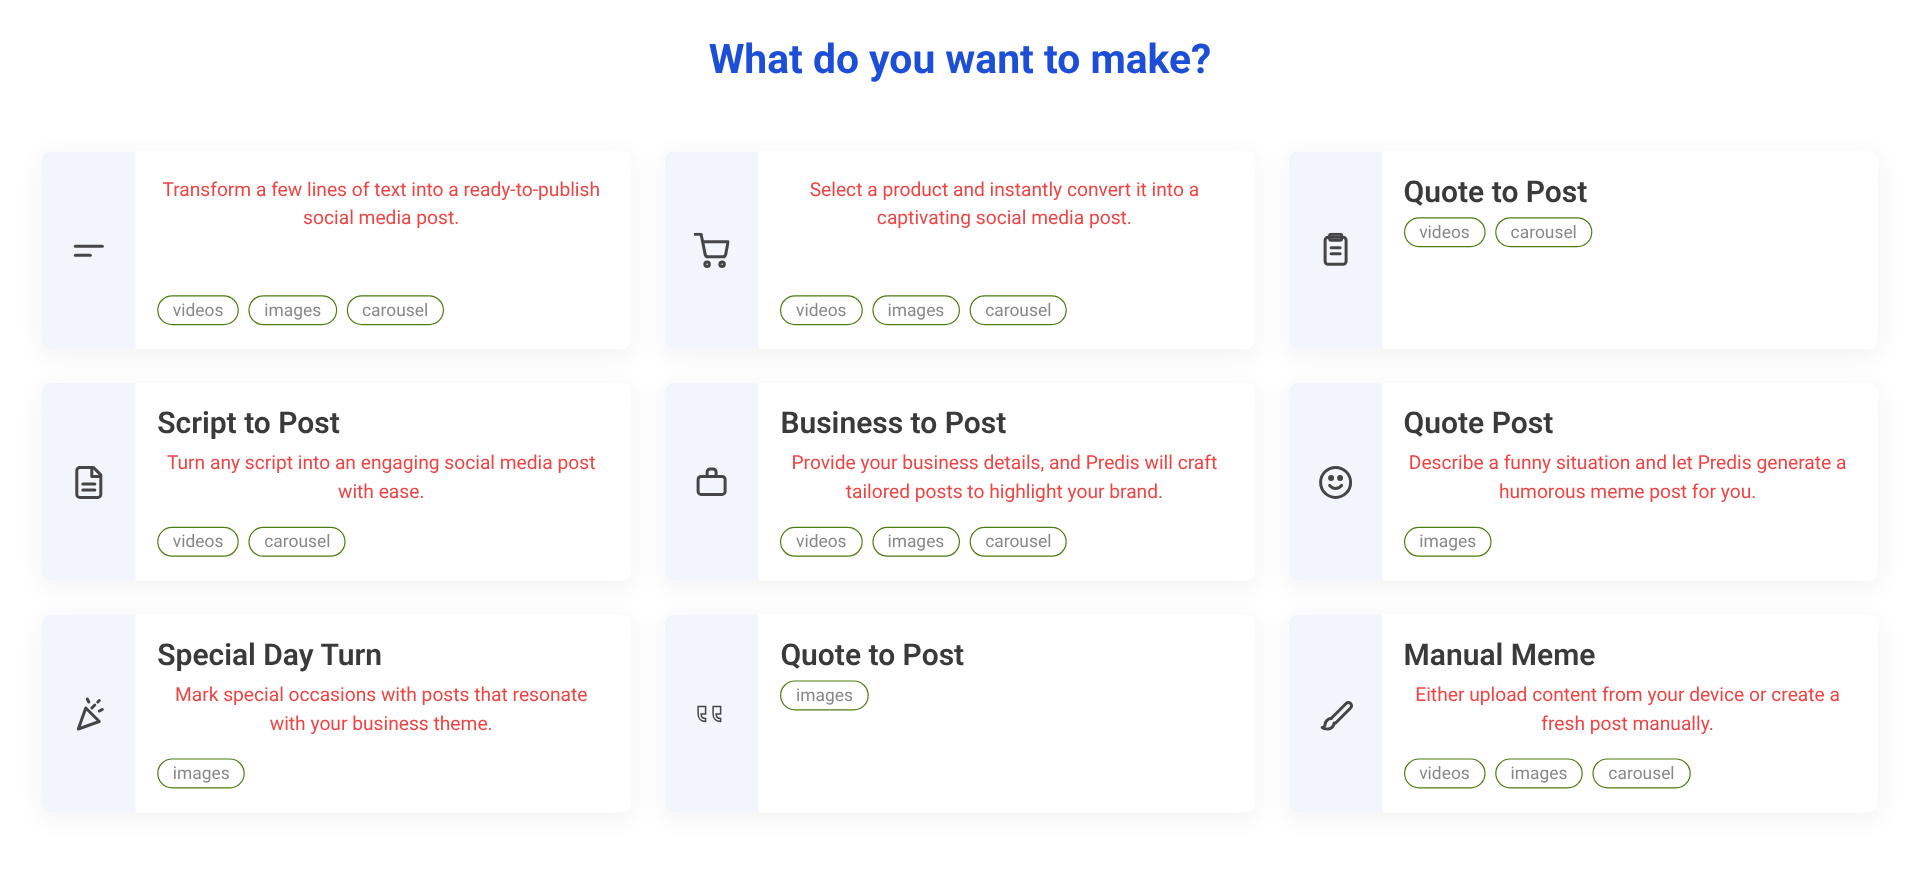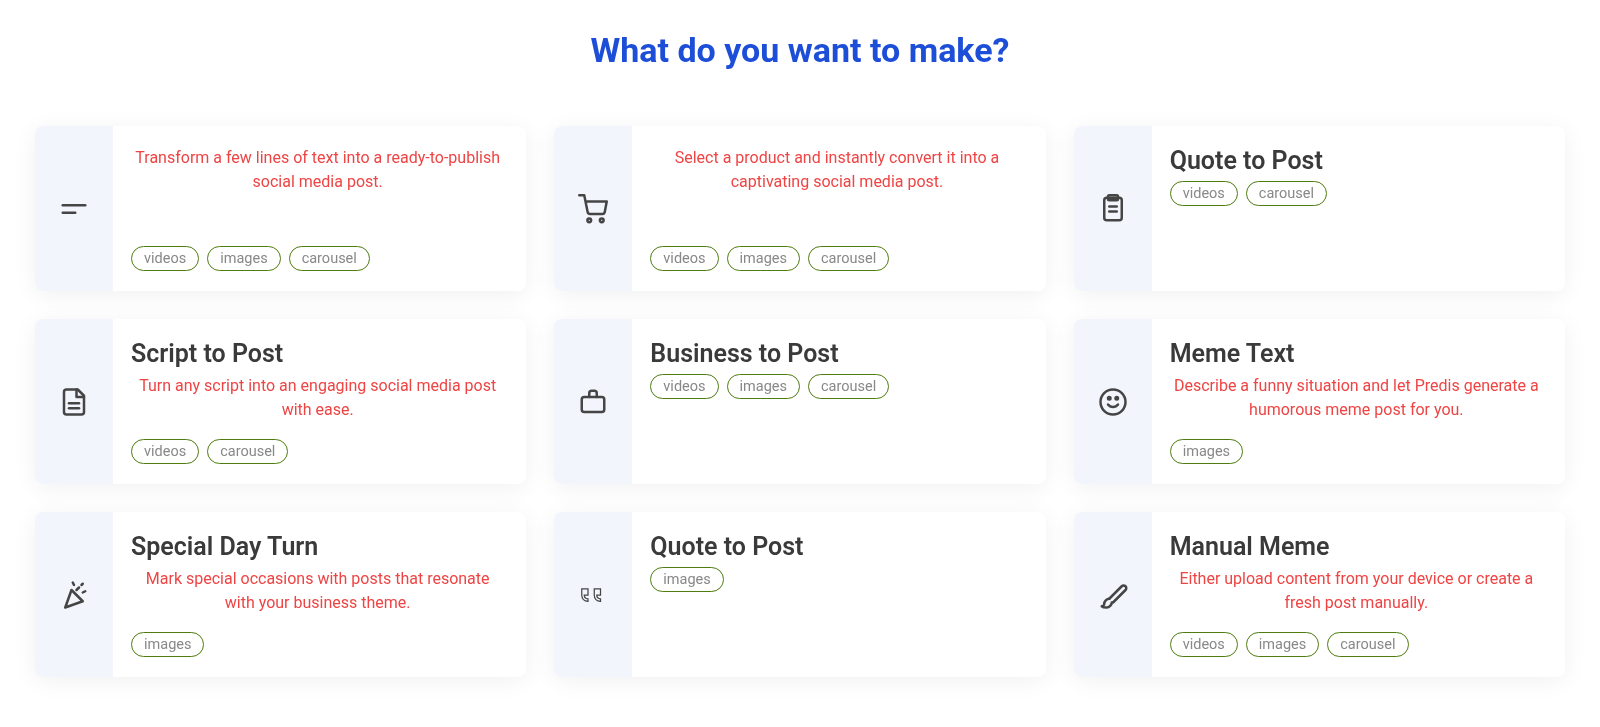--- a/index.html
+++ b/index.html
@@ -159,38 +159,39 @@
   </div>
     <div class="card">
     <div class="card-icon">
         <svg viewBox="0 0 24 24" stroke-width="2" stroke="#454545" stroke-linecap="round" stroke-linejoin="round" fill="none">
           <rect x="3" y="8" width="18" height="12" rx="2"></rect>
           <path d="M9 8V5a2 2 0 0 1 2-2h2a2 2 0 0 1 2 2v3"></path>
         </svg>
       </div>
     <div class="card-body">
       <div class="card-title">Business to Post</div>
+      <div class="card-desc">Provide your business details, and Predis will craft tailored posts to highlight your brand.</div>
       <div class="card-tags">
           <span class="tag">videos</span>
           <span class="tag">images</span>
           <span class="tag">carousel</span>
         </div>
     </div>
   </div>
     <div class="card">
     <div class="card-icon">
         <svg viewBox="0 0 24 24" stroke-width="2" stroke="#454545" stroke-linecap="round" stroke-linejoin="round" fill="none">
           <circle cx="12" cy="12" r="10"></circle>
           <path d="M8 14s1.5 2 4 2 4-2 4-2"></path>
           <circle cx="9" cy="9" r="1" fill="#454545"></circle>
           <circle cx="15" cy="9" r="1" fill="#454545"></circle>
         </svg>
       </div>
     <div class="card-body">
-      <div class="card-title">Meme Text</div>
+      <div class="card-title">Quote Post</div>
       <div class="card-desc">Describe a funny situation and let Predis generate a humorous meme post for you.</div>
       <div class="card-tags">
           <span class="tag">images</span>
         </div>
     </div>
   </div>
     <div class="card">
     <div class="card-icon">
         <svg viewBox="0 0 24 24" stroke-width="2" stroke="#454545" stroke-linecap="round" stroke-linejoin="round" fill="none">
           <path d="M5 22l5-14 9 9-14 5z"></path>

